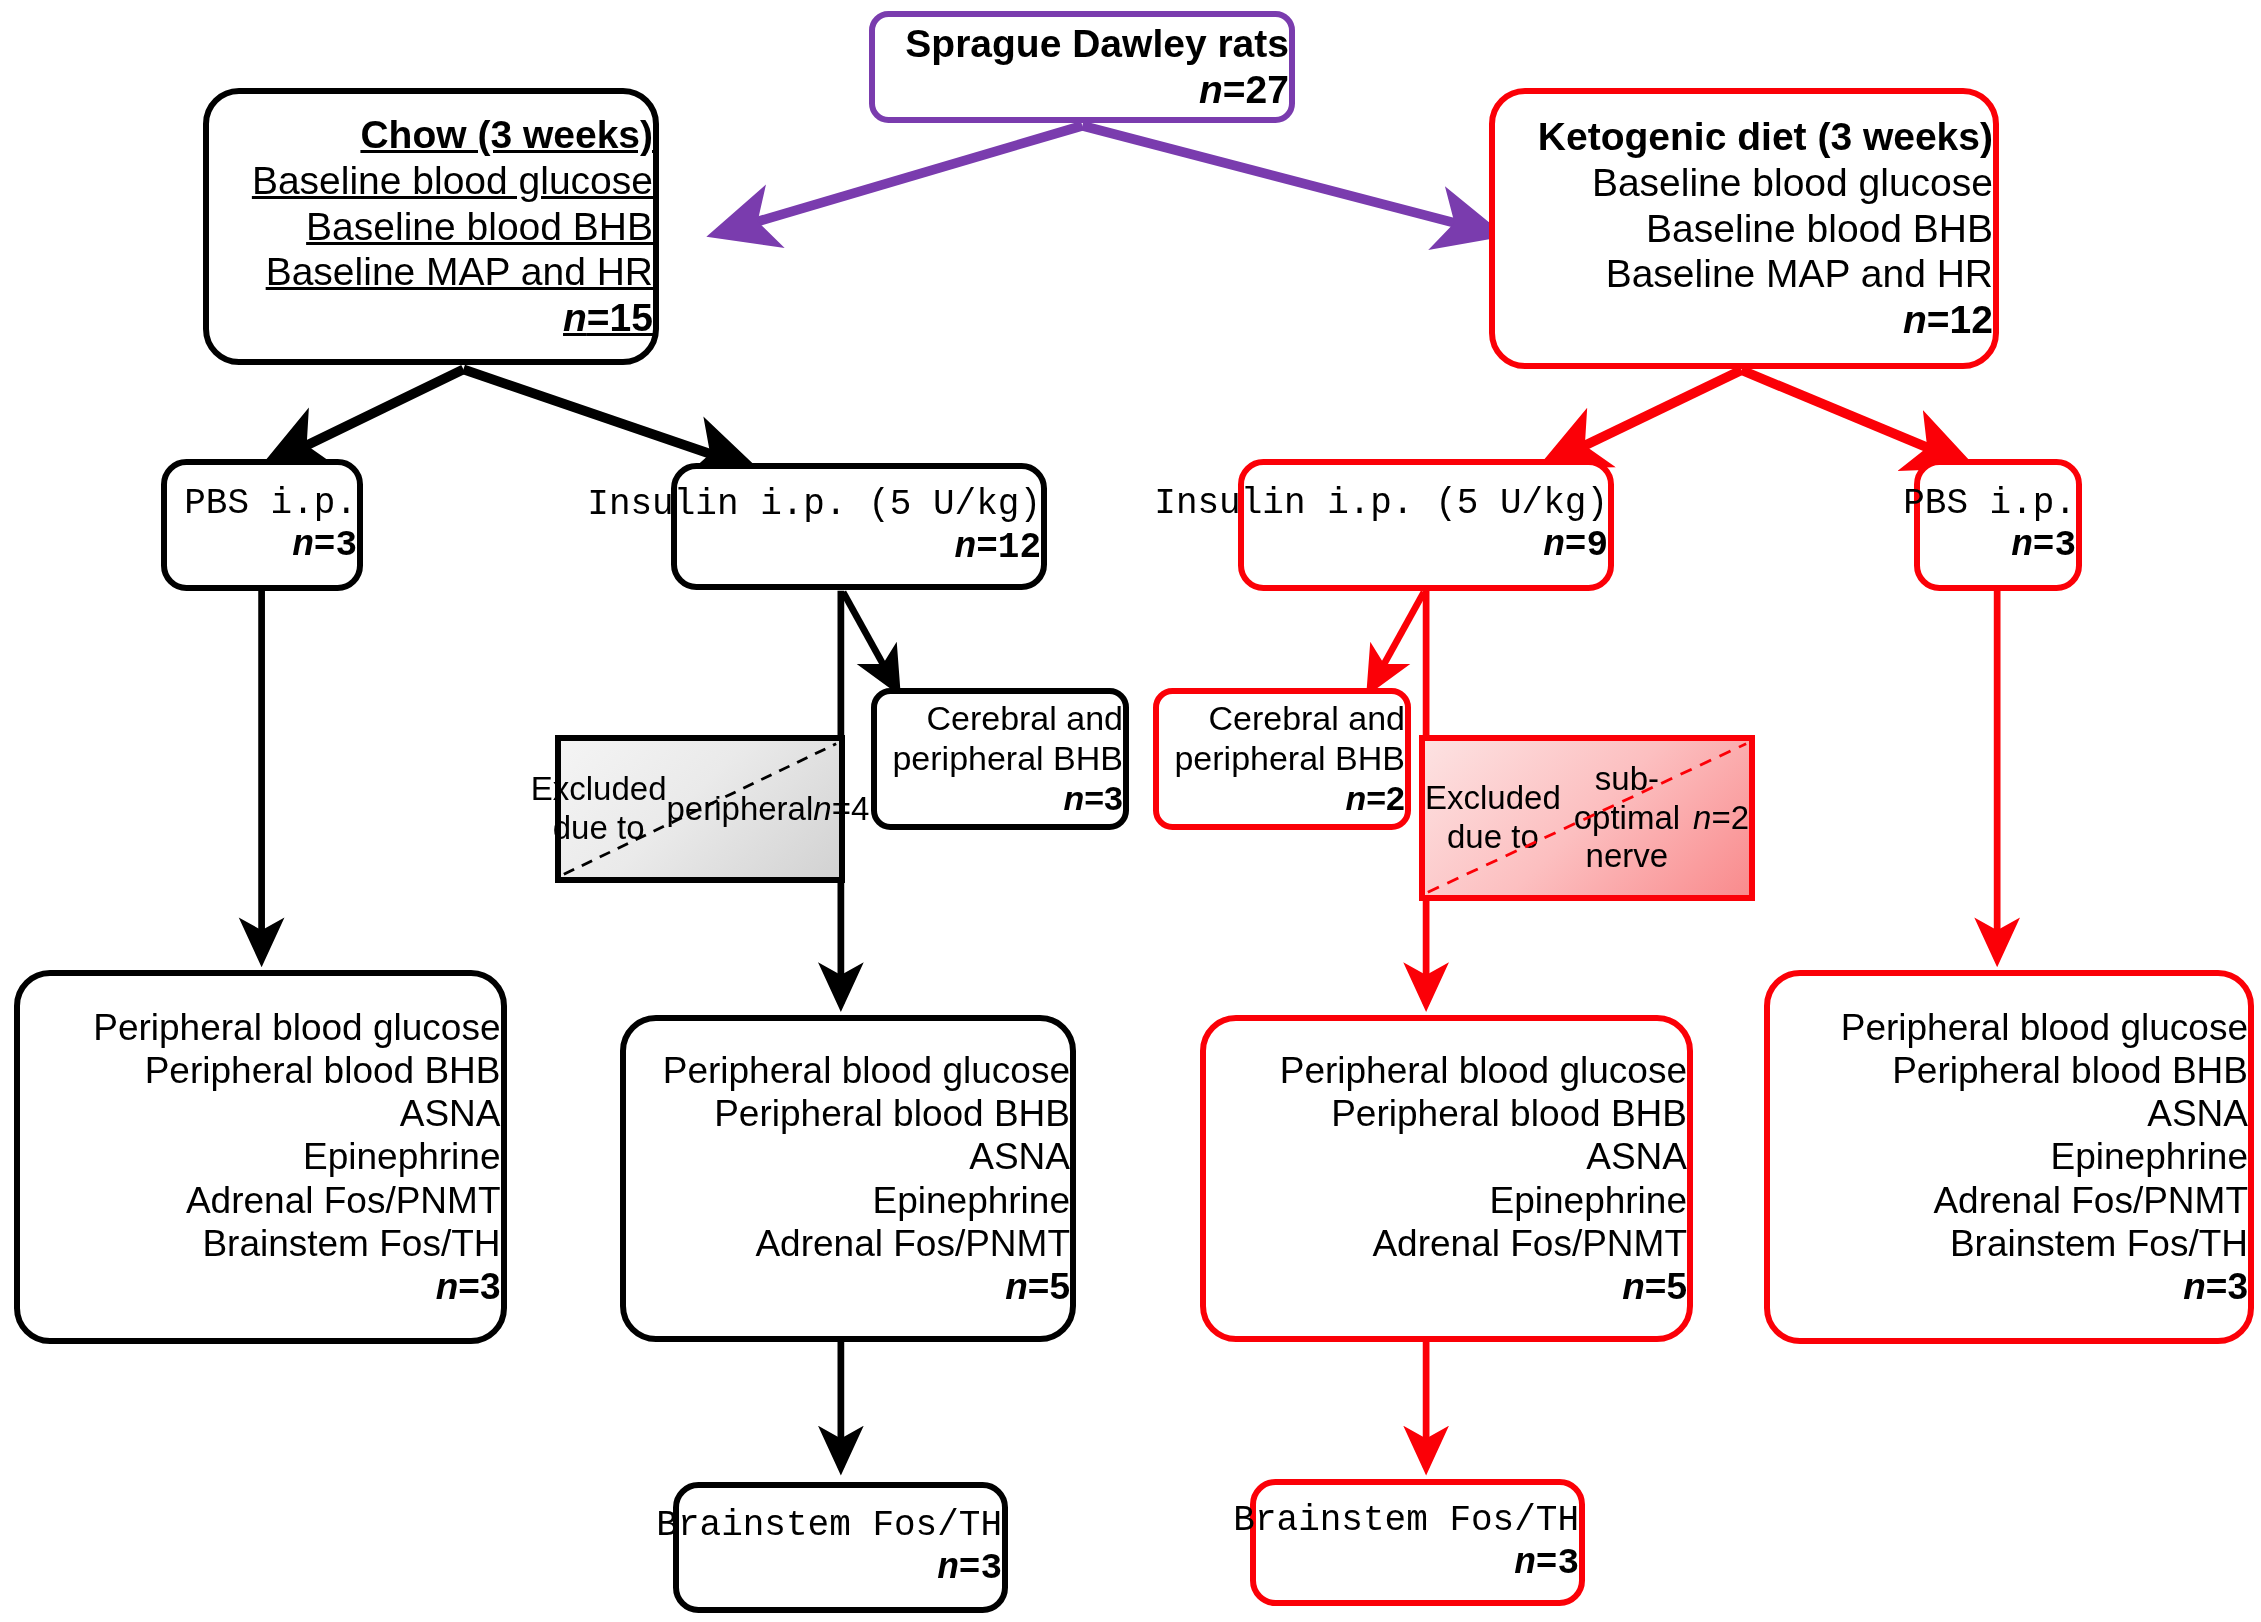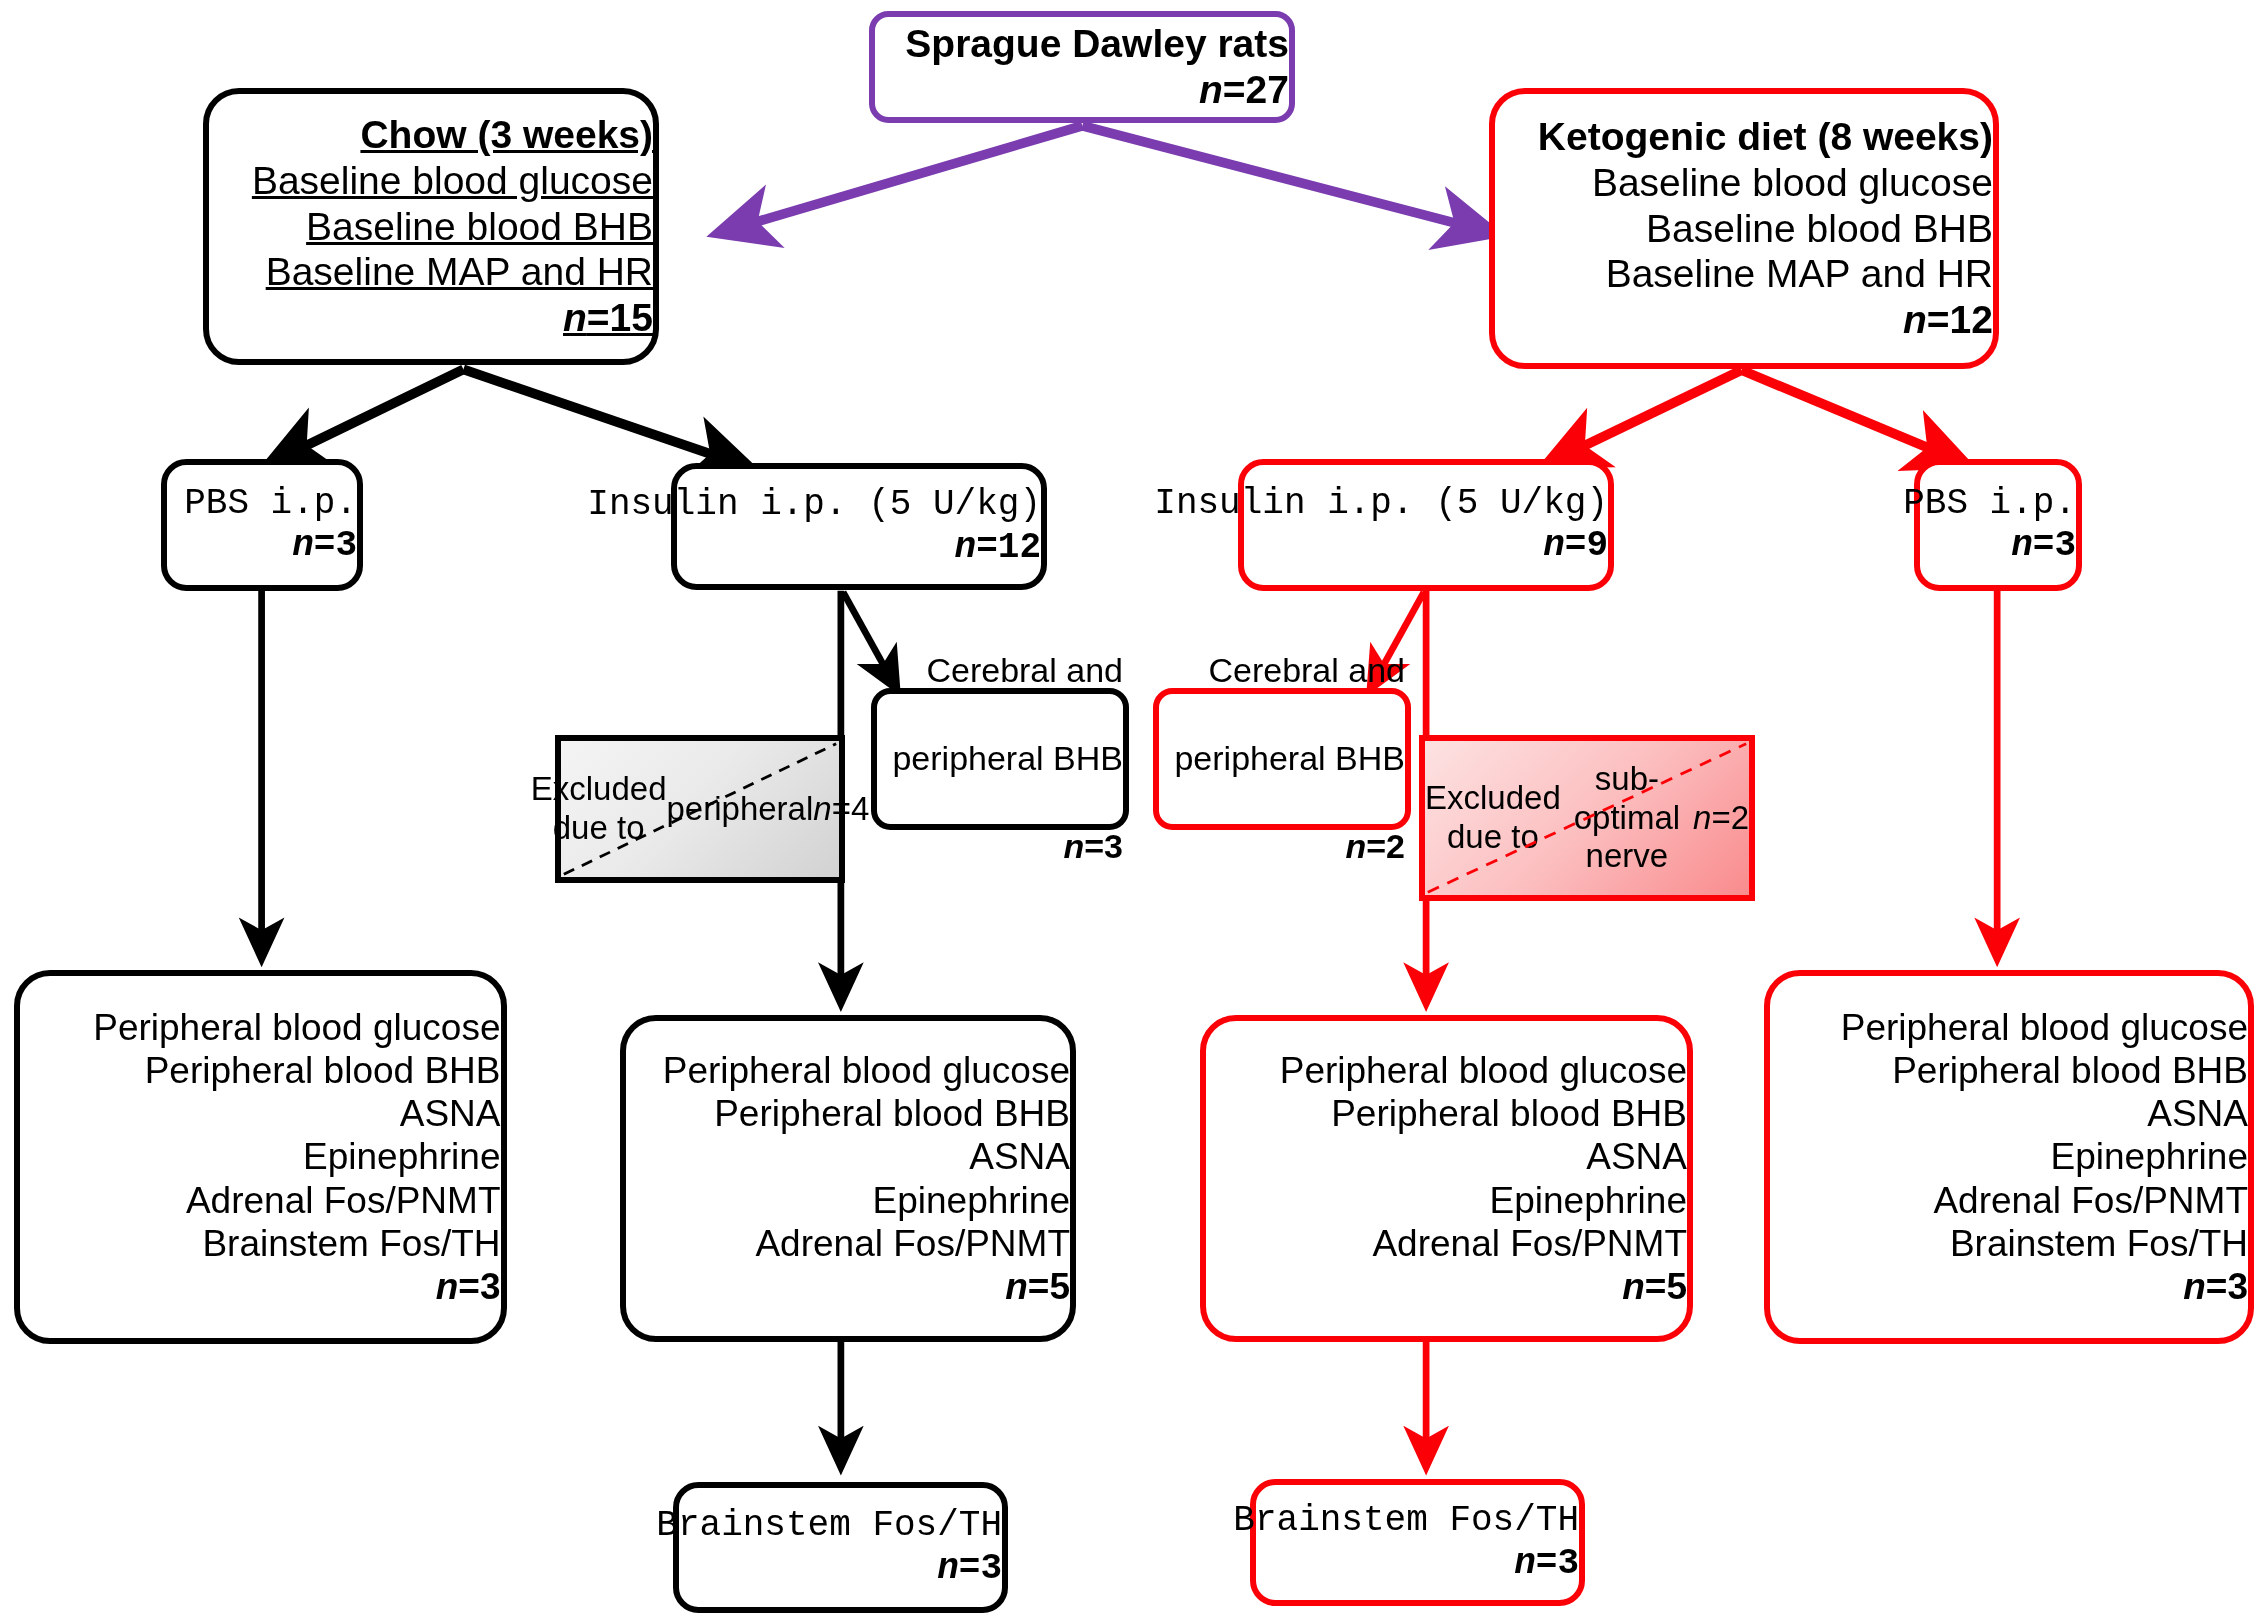--- a/index.html
+++ b/index.html
@@ -67,21 +67,21 @@
     border:6px solid #fb0007;
     background:linear-gradient(135deg,#fde2e2 0%,#fcbfc0 50%,#f98b8d 100%);
   }
   .strike{
     position:absolute;
     left:0; top:0; width:100%; height:100%;
     pointer-events:none;
   }
   .fs-52{ font-size:39px; }
   .fs-48{ font-size:36px; }
-  .fs-46{ font-size:34px;gap:48px; }
+  .fs-46{ font-size:34px; }
   .fs-44{ font-size:33px; }
 </style>
 </head>
 <body>
 
 <div id="canvas">
 
   <svg id="edges" viewBox="0 0 3025 2171">
     <defs>
       <marker id="ah-purple" markerWidth="8" markerHeight="8" refX="6.2" refY="4" orient="auto" markerUnits="strokeWidth">
@@ -128,21 +128,21 @@
 
   <div class="node b-black r-lg fs-52" style="left:203px;top:88px;width:456px;height:277px;text-decoration:underline;">
     <span class="ln bold">Chow (3 weeks)</span>
     <span class="ln">Baseline blood glucose</span>
     <span class="ln">Baseline blood BHB</span>
     <span class="ln">Baseline MAP and HR</span>
     <span class="ln nval"><i>n</i>=15</span>
   </div>
 
   <div class="node b-red r-lg fs-52" style="left:1489px;top:88px;width:510px;height:281px;">
-    <span class="ln bold">Ketogenic diet (8 weeks)</span>
+    <span class="ln bold">Ketogenic diet (3 weeks)</span>
     <span class="ln">Baseline blood glucose</span>
     <span class="ln">Baseline blood BHB</span>
     <span class="ln">Baseline MAP and HR</span>
     <span class="ln nval"><i>n</i>=12</span>
   </div>
 
   <div class="node b-black r-md fs-48" style="left:161px;top:459px;width:202px;height:132px;">
     <span class="ln">PBS i.p.</span>
     <span class="ln nval"><i>n</i>=3</span>
   </div>

